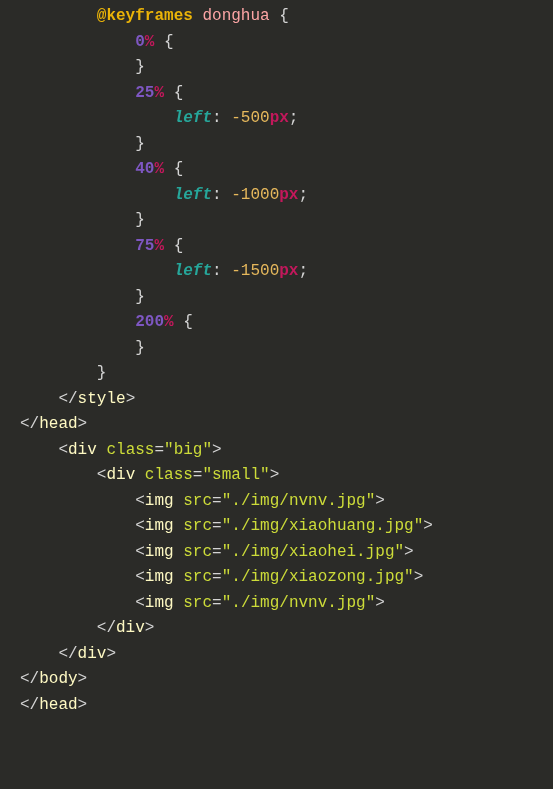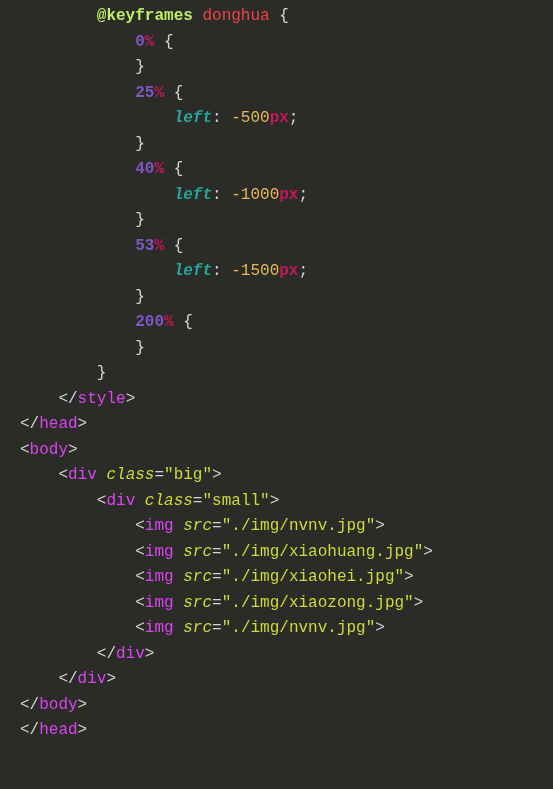--- a/index.html
+++ b/index.html
@@ -10,33 +10,33 @@
   line-height: 25.5px;
   color: #d4d4d4;
   padding: 4px 0;
   width: 553px;
   overflow: hidden;
 }
 .line {
   white-space: pre;
   padding-left: 20px;
 }
-.at-rule { color: #bef264; font-weight: bold; }
-.keyframes-name { color: #ef4444; }
+.at-rule { color: #eab308; font-weight: bold; }
+.keyframes-name { color: #fca5a5; }
 .brace { color: #d4d4d4; }
 .percent-num { color: #7e57c2; font-weight: bold; }
 .percent-sign { color: #c2185b; font-weight: bold; }
 .property { color: #26a69a; font-style: italic; font-weight: bold; }
 .colon { color: #d4d4d4; }
 .number { color: #e6b85c; }
 .unit { color: #c2185b; font-weight: bold; }
 .semi { color: #d4d4d4; }
 .angle { color: #d4d4d4; }
-.tagname { color: #d946ef; }
-.attr-name { color: #cddc39; font-style: italic; }
+.tagname { color: #fef9c3; }
+.attr-name { color: #cddc39; }
 .eq { color: #d4d4d4; }
 .string { color: #cddc39; }
 </style>
 </head>
 <body>
 
 <div>
 
 <div class="line">        <span class="at-rule">@keyframes</span> <span class="keyframes-name">donghua</span> <span class="brace">{</span></div>
 
@@ -44,32 +44,31 @@
 <div class="line">            <span class="brace">}</span></div>
 
 <div class="line">            <span class="percent-num">25</span><span class="percent-sign">%</span> <span class="brace">{</span></div>
 <div class="line">                <span class="property">left</span><span class="colon">:</span> <span class="number">-500</span><span class="unit">px</span><span class="semi">;</span></div>
 <div class="line">            <span class="brace">}</span></div>
 
 <div class="line">            <span class="percent-num">40</span><span class="percent-sign">%</span> <span class="brace">{</span></div>
 <div class="line">                <span class="property">left</span><span class="colon">:</span> <span class="number">-1000</span><span class="unit">px</span><span class="semi">;</span></div>
 <div class="line">            <span class="brace">}</span></div>
 
-<div class="line">            <span class="percent-num">53</span><span class="percent-sign">%</span> <span class="brace">{</span></div>
+<div class="line">            <span class="percent-num">75</span><span class="percent-sign">%</span> <span class="brace">{</span></div>
 <div class="line">                <span class="property">left</span><span class="colon">:</span> <span class="number">-1500</span><span class="unit">px</span><span class="semi">;</span></div>
 <div class="line">            <span class="brace">}</span></div>
 
 <div class="line">            <span class="percent-num">200</span><span class="percent-sign">%</span> <span class="brace">{</span></div>
 <div class="line">            <span class="brace">}</span></div>
 
 <div class="line">        <span class="brace">}</span></div>
 
 <div class="line">    <span class="angle">&lt;/</span><span class="tagname">style</span><span class="angle">&gt;</span></div>
 <div class="line"><span class="angle">&lt;/</span><span class="tagname">head</span><span class="angle">&gt;</span></div>
-<div class="line"><span class="angle">&lt;</span><span class="tagname">body</span><span class="angle">&gt;</span></div>
 
 <div class="line">    <span class="angle">&lt;</span><span class="tagname">div</span> <span class="attr-name">class</span><span class="eq">=</span><span class="string">"big"</span><span class="angle">&gt;</span></div>
 <div class="line">        <span class="angle">&lt;</span><span class="tagname">div</span> <span class="attr-name">class</span><span class="eq">=</span><span class="string">"small"</span><span class="angle">&gt;</span></div>
 
 <div class="line">            <span class="angle">&lt;</span><span class="tagname">img</span> <span class="attr-name">src</span><span class="eq">=</span><span class="string">"./img/nvnv.jpg"</span><span class="angle">&gt;</span></div>
 <div class="line">            <span class="angle">&lt;</span><span class="tagname">img</span> <span class="attr-name">src</span><span class="eq">=</span><span class="string">"./img/xiaohuang.jpg"</span><span class="angle">&gt;</span></div>
 <div class="line">            <span class="angle">&lt;</span><span class="tagname">img</span> <span class="attr-name">src</span><span class="eq">=</span><span class="string">"./img/xiaohei.jpg"</span><span class="angle">&gt;</span></div>
 <div class="line">            <span class="angle">&lt;</span><span class="tagname">img</span> <span class="attr-name">src</span><span class="eq">=</span><span class="string">"./img/xiaozong.jpg"</span><span class="angle">&gt;</span></div>
 <div class="line">            <span class="angle">&lt;</span><span class="tagname">img</span> <span class="attr-name">src</span><span class="eq">=</span><span class="string">"./img/nvnv.jpg"</span><span class="angle">&gt;</span></div>
 

